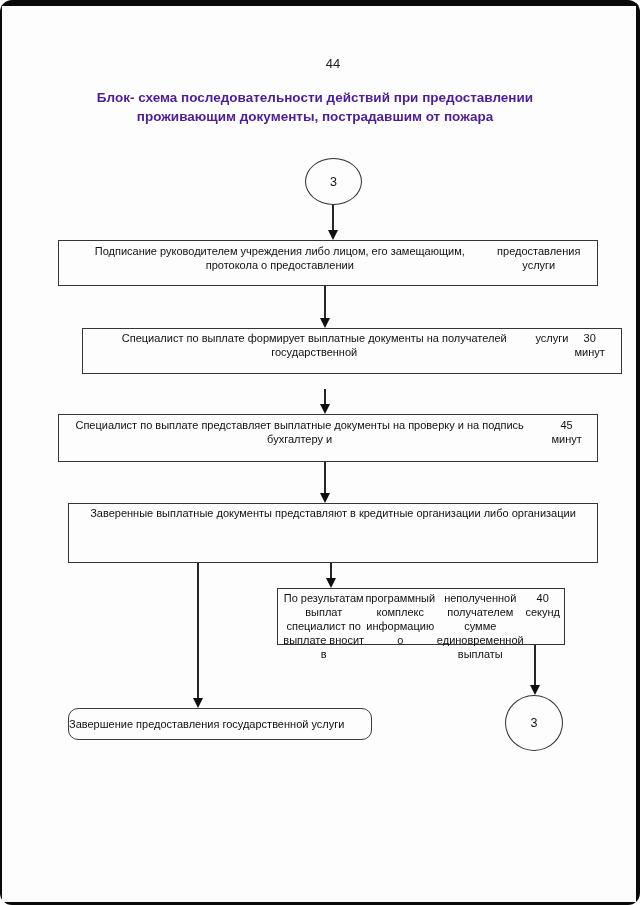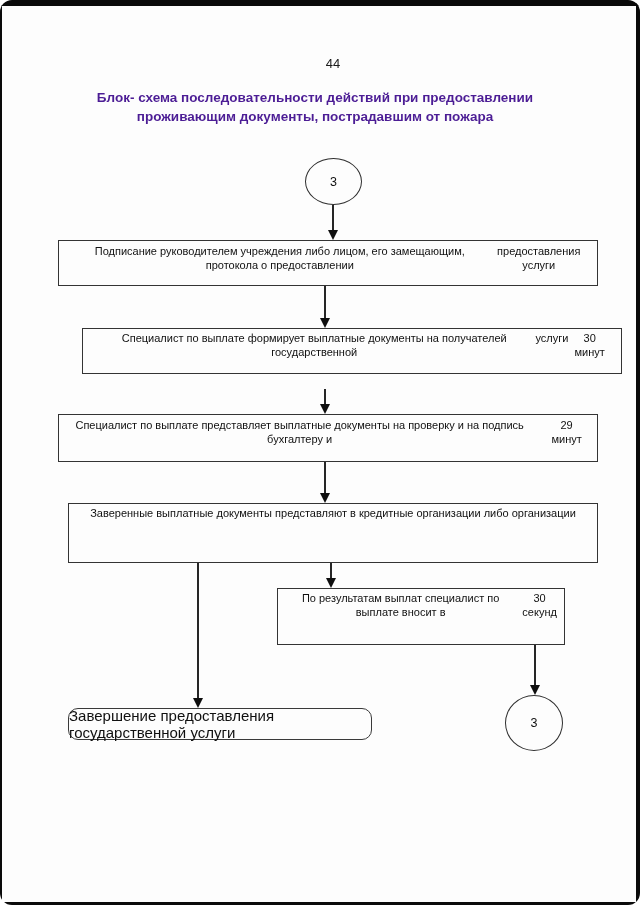--- a/index.html
+++ b/index.html
@@ -20,22 +20,22 @@
     text-align:center;font-size:11px;line-height:14px;padding:2px 10px;color:#101010;background:#fdfdfd;
   }
   .box.top-align{justify-content:flex-start;padding-top:3px;}
   .box-1{left:58px;top:240px;width:540px;height:46px;}
   .box-2{left:58px;top:328px;width:540px;height:46px;margin-left:24px;}
   .box-3{left:58px;top:414px;width:540px;height:48px;gap:16px;}
   .box-4{left:68px;top:503px;width:530px;height:60px;}
   .box-5{left:277px;top:588px;width:288px;height:57px;padding:2px 4px;}
   .terminator{
     position:absolute;left:68px;top:708px;width:304px;height:32px;border:1.4px solid #3a3a3a;
-    border-radius:10px;box-sizing:border-box;display:flex;align-items:center;justify-content:center;
-    font-size:15px;color:#101010;background:#fdfdfd;
+    border-radius:10px;box-sizing:border-box;display:flex;align-items:center;
+    font-size:11px;color:#101010;background:#fdfdfd;
   }
   .connector{
     position:absolute;border:1.3px solid #2f2f2f;border-radius:50%;box-sizing:border-box;
     display:flex;align-items:center;justify-content:center;font-size:12.5px;color:#101010;background:#fdfdfd;
   }
   .connector-top{left:305px;top:158px;width:57px;height:47px;}
   .connector-bottom{left:505px;top:695px;width:58px;height:56px;}
   .vline{position:absolute;width:1.5px;background:#262626;}
   .ahead{position:absolute;width:0;height:0;border-left:5px solid transparent;border-right:5px solid transparent;border-top:10px solid #0f0f0f;}
 </style>
@@ -74,39 +74,41 @@
     <div>Специалист по выплате формирует выплатные документы на получателей государственной</div>
     <div>услуги</div>
     <div>30 минут</div>
   </div>
 
   <div class="vline" style="left:324px;top:389px;height:16px;"></div>
   <div class="ahead" style="left:319.5px;top:404px;"></div>
 
   <div class="box box-3 top-align">
     <div>Специалист по выплате представляет выплатные документы на проверку и на подпись бухгалтеру и</div>
-    <div>29 минут</div>
+    <div>45 минут</div>
   </div>
 
   <div class="vline" style="left:324px;top:462px;height:32px;"></div>
   <div class="ahead" style="left:319.5px;top:493px;"></div>
 
   <div class="box box-4">
     <div>Заверенные выплатные документы представляют в кредитные организации либо организации</div>
   </div>
 
   <div class="vline" style="left:197px;top:563px;height:136px;"></div>
   <div class="ahead" style="left:192.5px;top:698px;"></div>
 
   <div class="vline" style="left:330px;top:563px;height:16px;"></div>
   <div class="ahead" style="left:325.5px;top:578px;"></div>
 
   <div class="box box-5">
     <div>По результатам выплат специалист по выплате вносит в</div>
-    <div>30 секунд</div>
+    <div>программный комплекс информацию о</div>
+    <div>неполученной получателем сумме единовременной выплаты</div>
+    <div>40 секунд</div>
   </div>
 
   <div class="vline" style="left:534px;top:645px;height:41px;"></div>
   <div class="ahead" style="left:529.5px;top:685px;"></div>
 
   <div class="connector connector-bottom">
     <span>3</span>
   </div>
 
   <div class="terminator">

